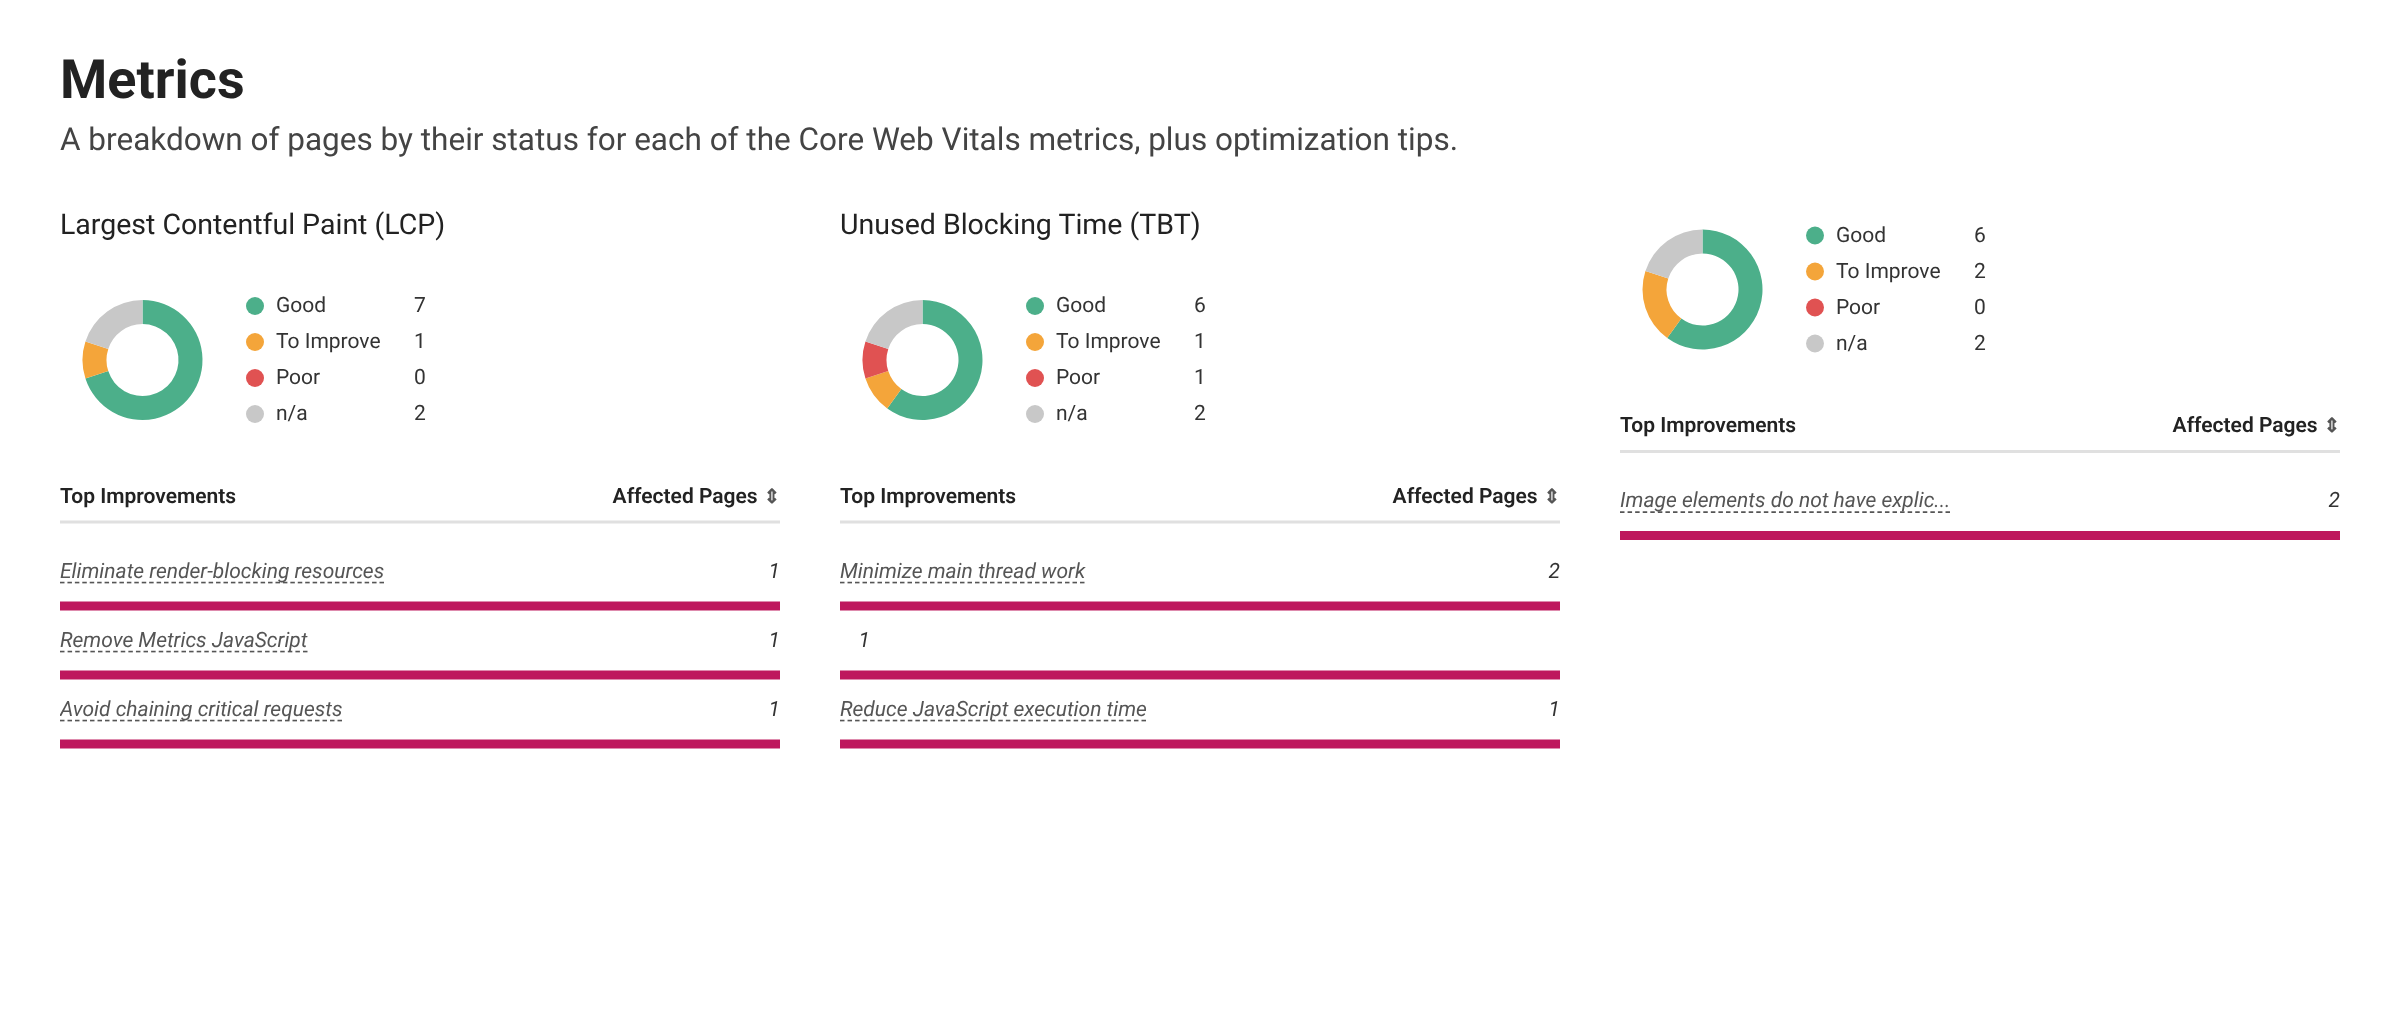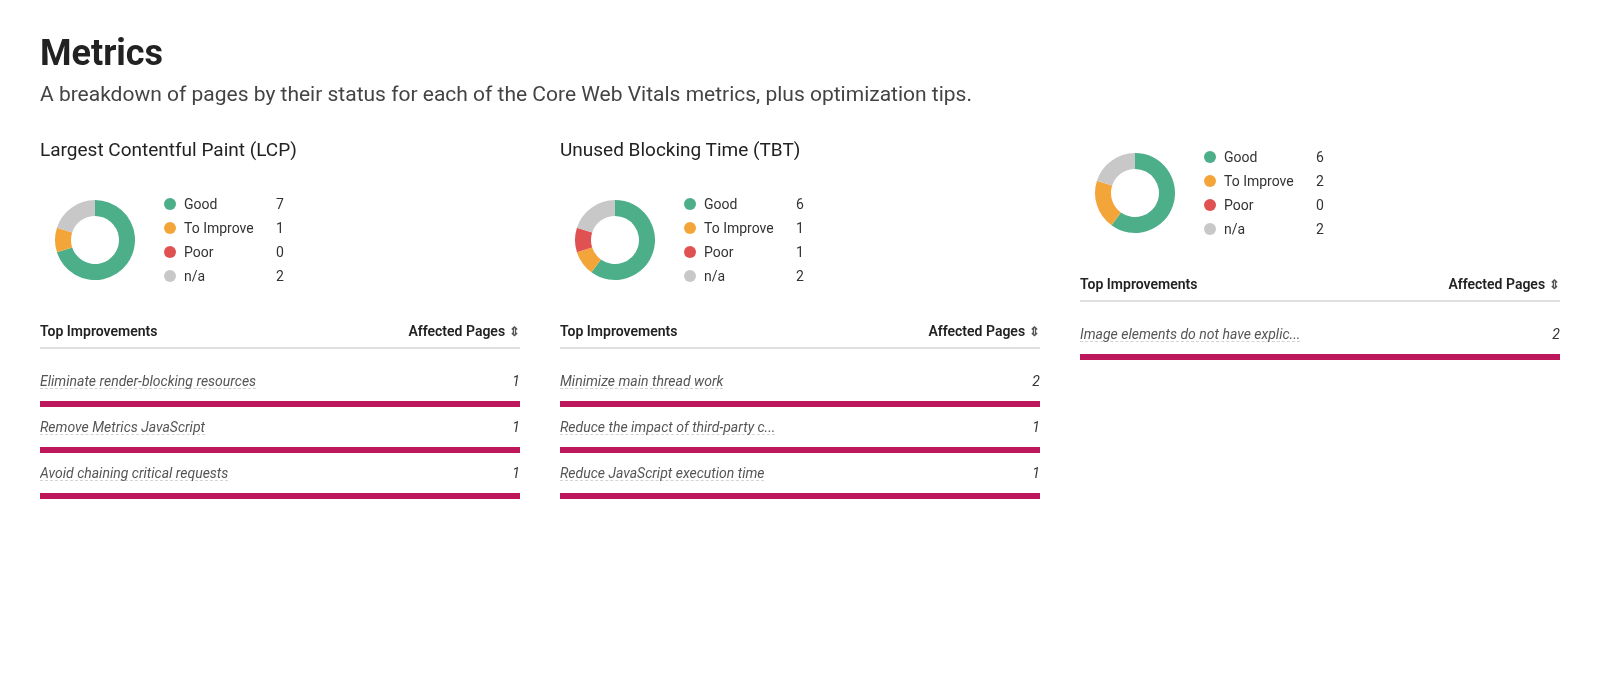--- a/index.html
+++ b/index.html
@@ -216,21 +216,20 @@
       </div>
       <div class="table-header-row">
         <span class="th-improvements">Top Improvements</span>
         <span class="th-affected">Affected Pages <span class="sort-icon">⇕</span></span>
       </div>
       <div class="table-row">
         <span class="row-label">Minimize main thread work</span>
         <span class="row-count">2</span>
       </div>
       <div class="table-row">
-        <span class="row-label">Reduce the impact of third-party c...</span>
         <span class="row-count">1</span>
       </div>
       <div class="table-row">
         <span class="row-label">Reduce JavaScript execution time</span>
         <span class="row-count">1</span>
       </div>
     </div>
     <div class="metric-panel">
       <div class="donut-legend-row">
         <div class="donut-container"><svg class="donut" viewBox="0 0 110 110">

